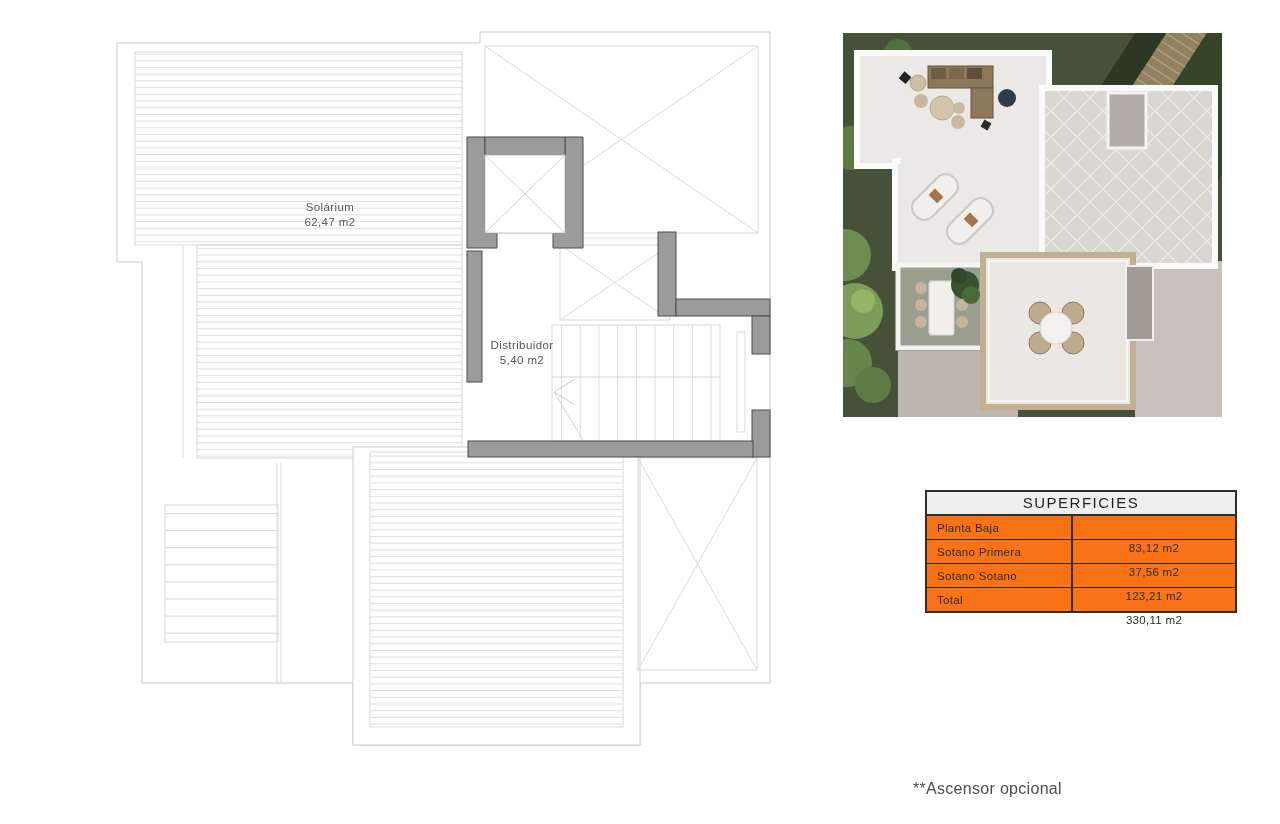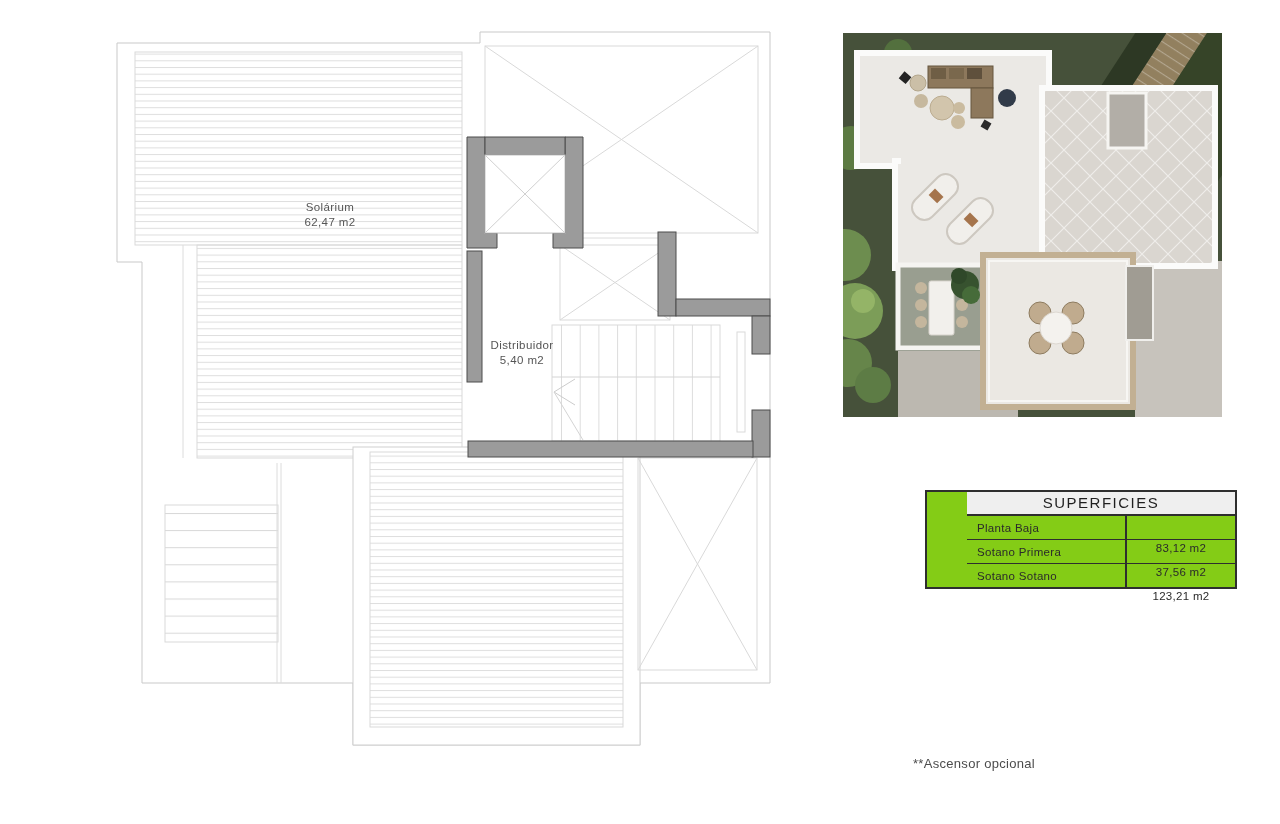--- a/index.html
+++ b/index.html
@@ -1,31 +1,31 @@
 <!DOCTYPE html>
 <html><head>
 <meta charset="utf-8">
 <style>
   html,body{margin:0;padding:0;background:#ffffff;}
   .canvas{position:relative;width:1280px;height:824px;background:#ffffff;overflow:hidden;
           font-family:"Liberation Sans",sans-serif;}
   svg{display:block;}
   
-  .sup-table{position:absolute;left:925px;top:490px;width:312px;background:#84cc16;
-             border:2px solid #2e2e2e;box-sizing:border-box;color:#2b2b2b;padding-left:40px;}
+  .sup-table{position:absolute;left:925px;top:490px;width:312px;background:#f97316;
+             border:2px solid #2e2e2e;box-sizing:border-box;color:#2b2b2b;}
   .sup-title{height:22px;line-height:22px;text-align:center;background:#efefef;
              border-bottom:2px solid #2e2e2e;font-size:15px;letter-spacing:1.5px;color:#1f1f1f;}
   .sup-row{display:flex;height:23px;border-bottom:1px solid #2e2e2e;}
   .sup-row:last-child{border-bottom:none;}
-  .sup-label{width:160px;border-right:2px solid #2e2e2e;display:flex;align-items:center;
+  .sup-label{width:146px;border-right:2px solid #2e2e2e;display:flex;align-items:center;
              padding-left:10px;font-size:11.5px;letter-spacing:.3px;box-sizing:border-box;}
   .sup-value{flex:1;display:flex;align-items:center;justify-content:center;font-size:11.5px;
              letter-spacing:.3px;margin-top:32px;}
   
-  .footnote{position:absolute;left:913px;top:756px;font-size:13px;color:#4c4c4c;
+  .footnote{position:absolute;left:913px;top:780px;font-size:16px;color:#4c4c4c;
             letter-spacing:.3px;}
 </style>
 </head>
 <body>
 
 <div class="canvas">
 
   <svg style="position:absolute;left:0;top:0" width="800" height="790" viewBox="0 0 800 790">
     <defs>
       <pattern id="hatchH" patternUnits="userSpaceOnUse" width="8" height="6.7">
@@ -210,17 +210,21 @@
       <div class="sup-value">83,12 m2</div>
     </div>
     <div class="sup-row">
       <div class="sup-label">Sotano Primera</div>
       <div class="sup-value">37,56 m2</div>
     </div>
     <div class="sup-row">
       <div class="sup-label">Sotano Sotano</div>
       <div class="sup-value">123,21 m2</div>
     </div>
+    <div class="sup-row">
+      <div class="sup-label">Total</div>
+      <div class="sup-value">330,11 m2</div>
+    </div>
   </div>
 
   <div class="footnote">**Ascensor opcional</div>
 
 </div>
 
 </body></html>

